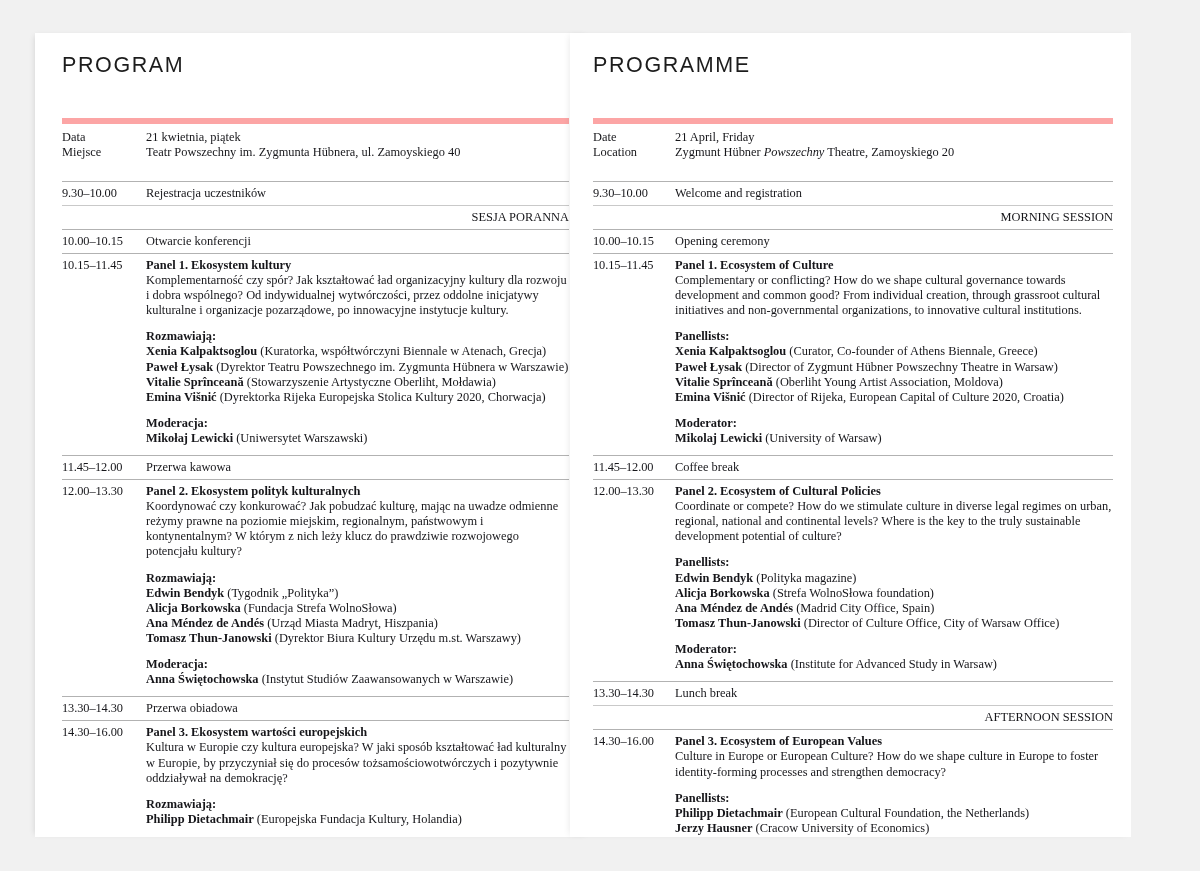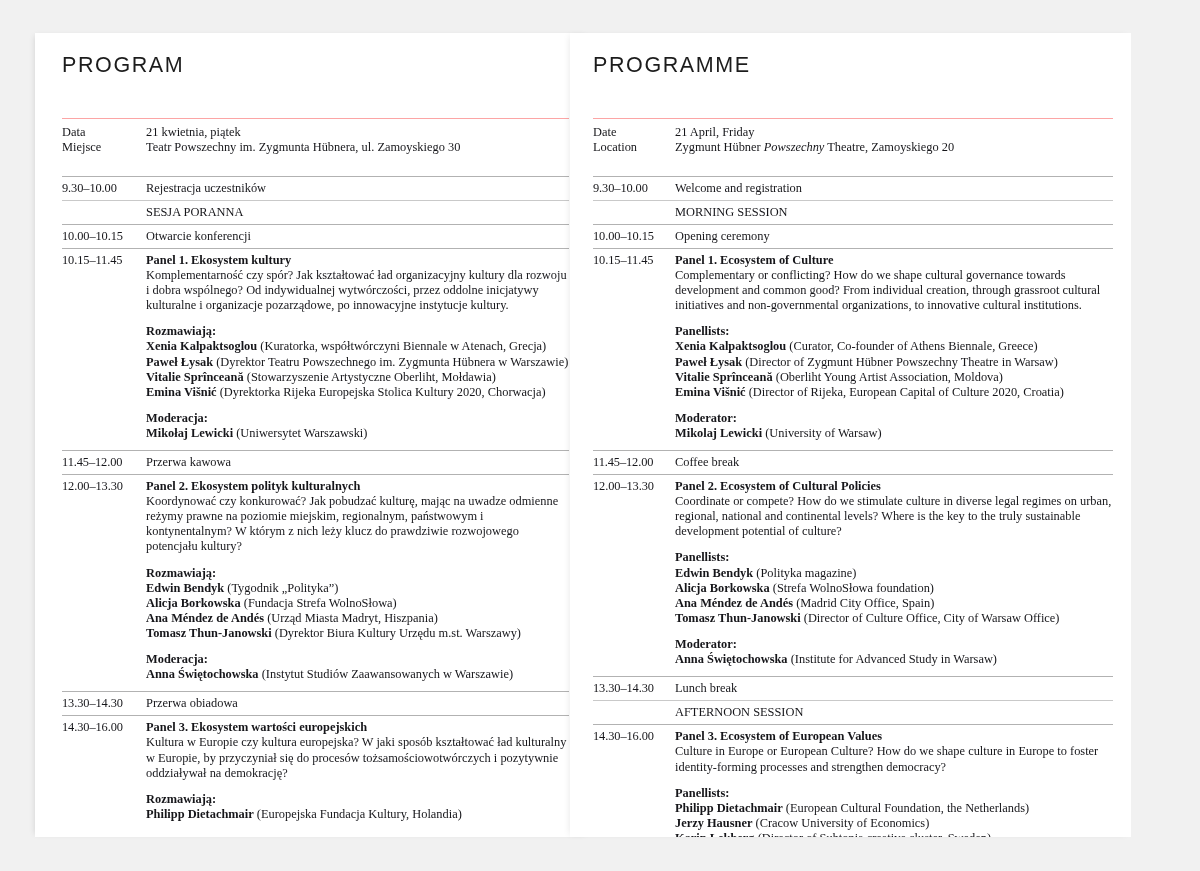--- a/index.html
+++ b/index.html
@@ -70,39 +70,40 @@
     padding: 0;
     font-size: 12.4px;
     line-height: 15.1px;
     color: #16161a;
   }
   .col-time { width: 84px; }
   .page-right .col-time { width: 82px; }
 
   
   tr.meta-row > td {
-    border-top: 1px solid #fca5a5;
+    border-top: 6px solid #fca5a5;
     padding-top: 6px;
     padding-bottom: 21px;
   }
   .meta-line { white-space: nowrap; }
   .meta-line em { font-style: italic; }
 
   
   tr.rule-row > td {
     border-top: 1px solid #b2b2b2;
     padding-top: 4px;
     padding-bottom: 4px;
   }
   tr.rule-row.tall > td {
     padding-bottom: 9px;
     margin-top: 44px;
   }
   tr.session-row > td {
     border-top: 1px solid #c9c9c9;
+    text-align: right;
   }
 
   .panel-title {
     font-weight: bold;
   }
   .panel-desc {
     margin-top: 0px;
     text-align: left;
   }
   .group {
@@ -136,21 +137,21 @@
             <col>
           </colgroup>
         <tbody id="body-left">
             <tr class="meta-row">
     <td>
                 <div>Data</div>
                 <div>Miejsce</div>
               </td>
     <td>
                 <div class="meta-line">21 kwietnia, piątek</div>
-                <div class="meta-line">Teatr Powszechny im. Zygmunta Hübnera, ul. Zamoyskiego 30</div>
+                <div class="meta-line">Teatr Powszechny im. Zygmunta Hübnera, ul. Zamoyskiego 40</div>
               </td>
   </tr>
             <tr class="rule-row">
               <td class="time">9.30–10.00</td>
         <td><span>Rejestracja uczestników</span></td>
             </tr>
             <tr class="rule-row session-row">
               <td class="time"></td>
         <td><span>SESJA PORANNA</span></td>
             </tr>

